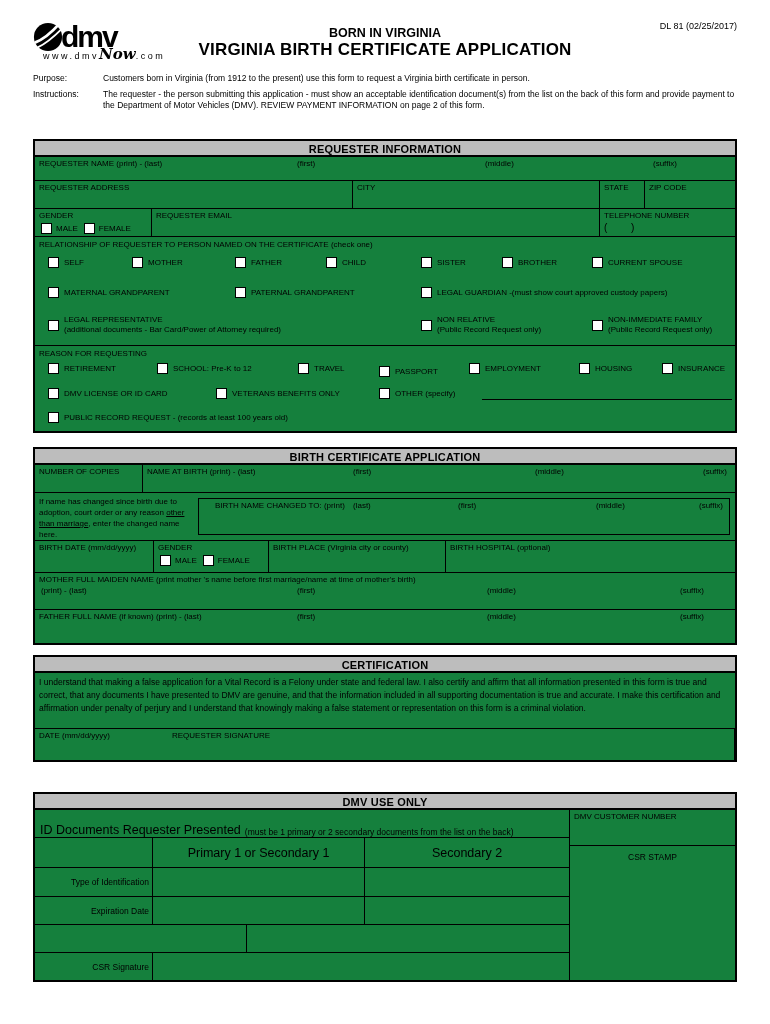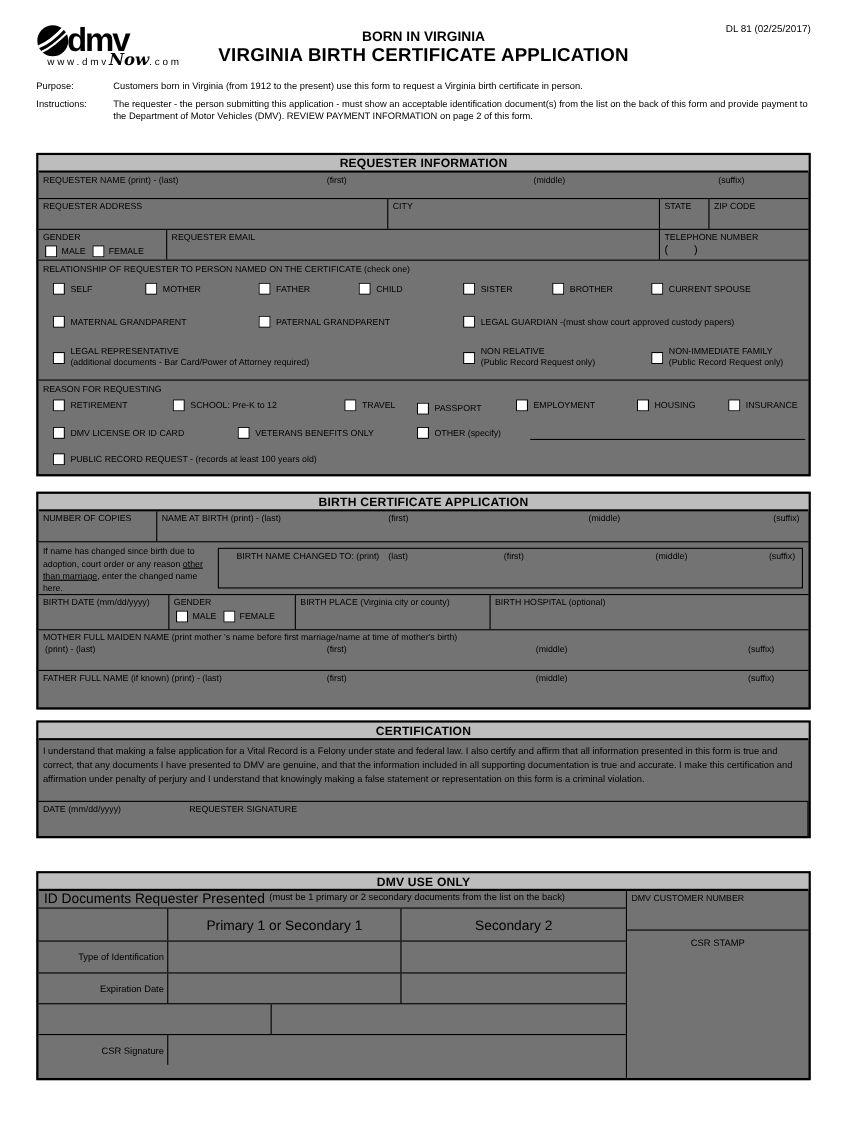--- a/index.html
+++ b/index.html
@@ -16,21 +16,21 @@
   .logo-url { margin-top:-7px; margin-left:10px; white-space:nowrap; }
   .logo-url .pre, .logo-url .post { font-size:9px; letter-spacing:2.5px; }
   .logo-url .script { font-family:"DejaVu Serif", serif; font-style:italic; font-weight:bold; font-size:15px; letter-spacing:0; }
   .title1 { position:absolute; left:0; right:0; top:26px; text-align:center; font-size:12.5px; font-weight:bold; }
   .title2 { position:absolute; left:0; right:0; top:40px; text-align:center; font-size:17px; font-weight:bold; letter-spacing:0.2px; }
   .formnum { position:absolute; right:33px; top:21px; font-size:9px; }
   .introrow { position:absolute; left:33px; font-size:8.5px; line-height:11px; }
   .introrow .ilabel { position:absolute; left:0; top:0; width:66px; }
   .introrow .itext { position:absolute; left:70px; top:0; width:635px; }
   
-  .sec { position:absolute; left:33px; width:704px; border:2px solid #000; background:#737373; }
+  .sec { position:absolute; left:33px; width:704px; border:2px solid #000; background:#15803d; }
   .sechdr { height:16px; line-height:16px; background:#bdbdbd; border-bottom:2px solid #000;
             text-align:center; font-weight:bold; font-size:11px; letter-spacing:0.2px; }
   .row { position:relative; border-bottom:1px solid #000; width:100%; }
   .row.last { border-bottom:none; }
   .cells { display:flex; height:100%; }
   .cell { position:relative; border-right:1px solid #000; padding:2px 0 0 4px; font-size:8px; height:100%; }
   .cell.fill { flex:1; }
   .cell.endc { border-right:none; }
   .al { position:absolute; top:2px; font-size:8px; white-space:nowrap; }
   .cb { display:inline-block; width:11px; height:11px; border:1px solid #000; background:#fff; flex:none; }
@@ -41,21 +41,21 @@
   .fill-line { position:absolute; border-bottom:1px solid #000; height:10px; }
   .phone-parens { font-size:10px; margin-top:2px; letter-spacing:1px; }
   .note { position:absolute; left:4px; top:3px; width:152px; font-size:8px; line-height:11px; }
   .innerbox { position:absolute; left:163px; top:5px; width:532px; height:37px; border:1px solid #000; }
   .ul { text-decoration:underline; }
   .certtext { padding:3px 5px 0 4px; font-size:8.5px; line-height:12.8px; }
   
   .dmvbody { display:flex; height:170px; }
   .dmvleft { width:535px; border-right:1px solid #000; }
   .dmvright { flex:1; }
-  .idrow { height:16px; border-bottom:1px solid #000; display:flex; align-items:flex-start; padding-left:5px; white-space:nowrap; }
+  .idrow { height:28px; border-bottom:1px solid #000; display:flex; align-items:flex-end; padding-left:5px; white-space:nowrap; }
   .idmain { font-size:12.5px; }
   .idsub { font-size:8.5px; margin-left:4px; }
   .trow { display:flex; border-bottom:1px solid #000; }
   .trow.last { border-bottom:none; }
   .tlabel { width:118px; border-right:1px solid #000; display:flex; align-items:center; justify-content:flex-end; padding-right:3px; font-size:8.5px; text-align:right; }
   .tcell { width:212px; border-right:1px solid #000; display:flex; align-items:center; justify-content:center; }
   .tcell.c2 { width:204px; border-right:none; }
   .tcell.hdrcell { font-size:12.5px; }
   .tmerged { flex:1; }
   .custcell { height:36px; border-bottom:1px solid #000; padding:2px 0 0 4px; font-size:8px; }
@@ -203,21 +203,21 @@
       <span class="al" style="left:4px; top:3px;">REASON FOR REQUESTING</span>
 
       <div class="cbi" style="left:13px; top:17px;">
           <span class="cb"></span>
           <span>RETIREMENT</span>
         </div>
       <div class="cbi" style="left:122px; top:17px;">
           <span class="cb"></span>
           <span>SCHOOL: Pre-K to 12</span>
         </div>
-      <div class="cbi" style="left:278px; top:17px;">
+      <div class="cbi" style="left:263px; top:17px;">
           <span class="cb"></span>
           <span>TRAVEL</span>
         </div>
       <div class="cbi" style="left:344px; top:20px;">
           <span class="cb"></span>
           <span>PASSPORT</span>
         </div>
       <div class="cbi" style="left:434px; top:17px;">
           <span class="cb"></span>
           <span>EMPLOYMENT</span>

